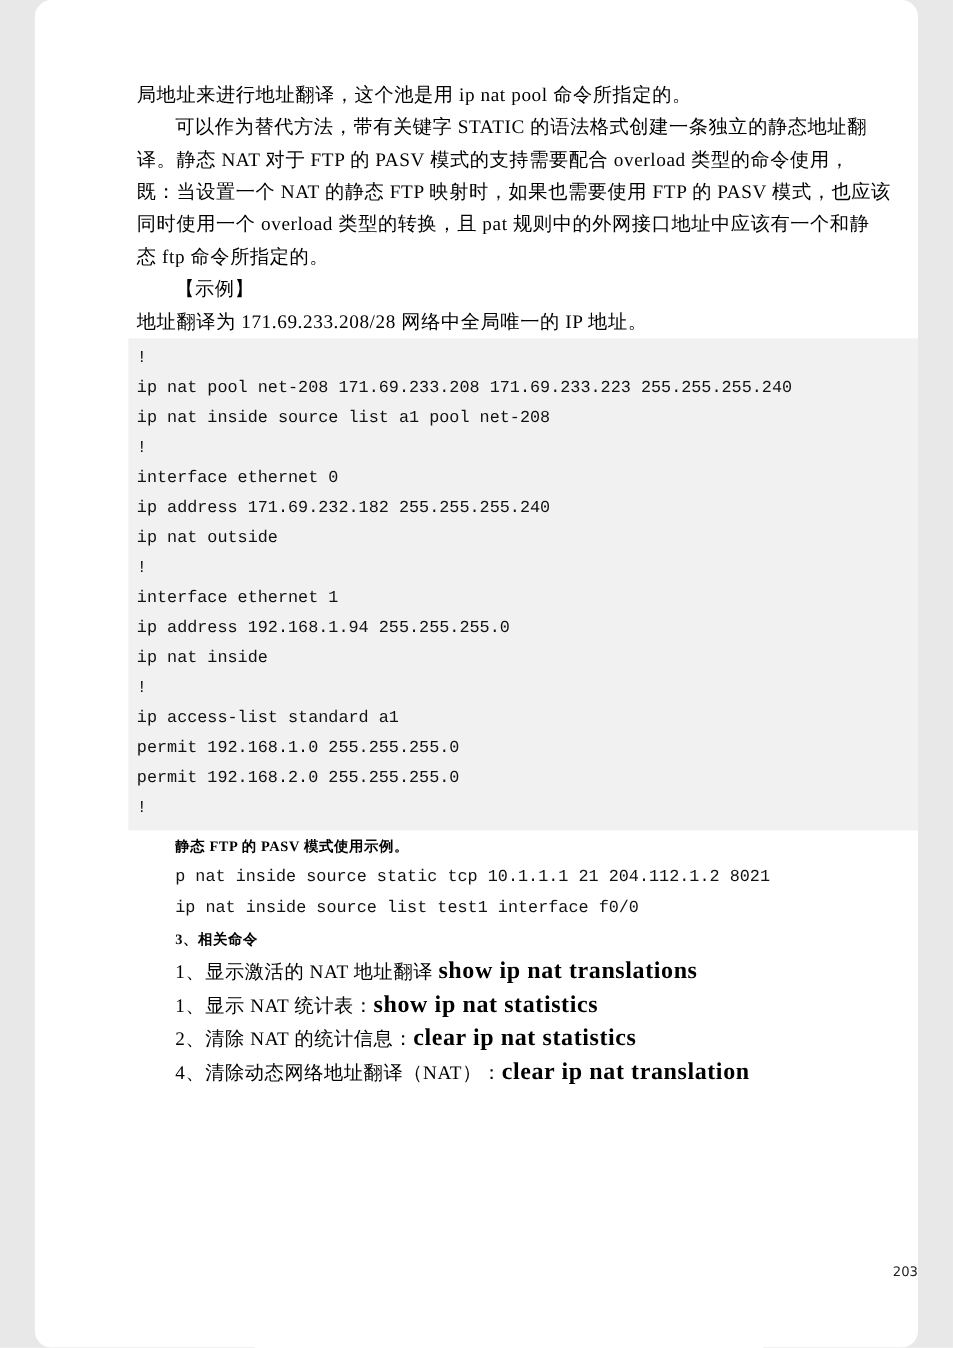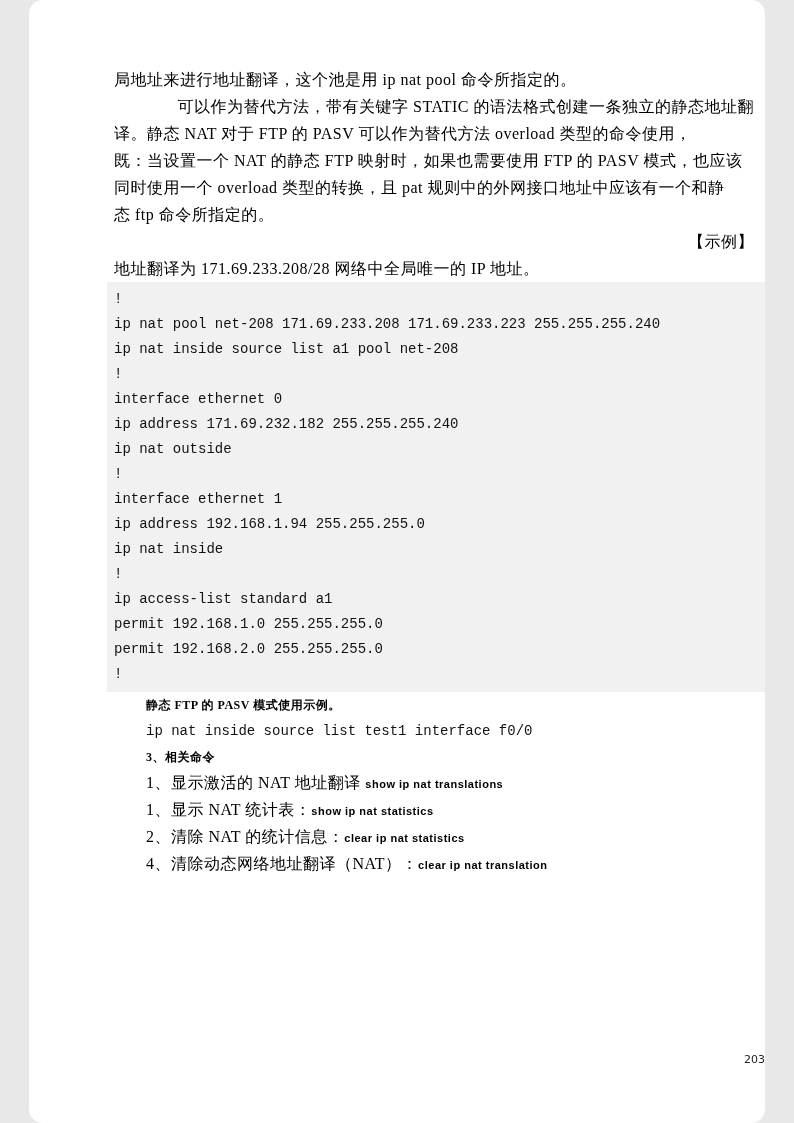--- a/index.html
+++ b/index.html
@@ -19,21 +19,21 @@
     left: 85px;
     top: 66px;
     width: 640px;
   }
   .line {
     font-size: 16px;
     line-height: 27px;
     white-space: nowrap;
     letter-spacing: 0.5px;
   }
-  .indent { padding-left: 32px; text-align: right; }
+  .indent { padding-left: 32px; }
   .codeblock {
     margin-left: -7px;
     margin-right: -14px;
     background: #f1f1f1;
     padding: 5px 0 5px 7px;
   }
   .codeline {
     font-family: "Liberation Mono", "DejaVu Sans Mono", monospace;
     font-size: 14px;
     line-height: 25px;
@@ -57,23 +57,23 @@
     color: #111111;
   }
   .item {
     font-size: 16px;
     line-height: 26px;
     padding-left: 32px;
     white-space: nowrap;
     letter-spacing: 0.5px;
   }
   .item .cmd {
-    font-family: Liberation Sans, sans-serif;
+    font-family: Liberation Serif, serif;
     font-weight: bold;
-    font-size: 11px;
+    font-size: 20px;
   }
   .pageno {
     position: absolute;
     left: 0;
     right: 0;
     top: 1053px;
     text-align: right;
     font-family: "DejaVu Sans", "Liberation Sans", sans-serif;
     font-size: 11px;
     color: #222222;
@@ -84,21 +84,21 @@
 
 <div class="page">
   <div class="content">
 
     <div>
       <div class="line">局地址来进行地址翻译，这个池是用 ip nat pool 命令所指定的。</div>
     </div>
 
     <div>
       <div class="line indent">可以作为替代方法，带有关键字 STATIC 的语法格式创建一条独立的静态地址翻</div>
-      <div class="line">译。静态 NAT 对于 FTP 的 PASV 可以作为替代方法 overload 类型的命令使用，</div>
+      <div class="line">译。静态 NAT 对于 FTP 的 PASV 模式的支持需要配合 overload 类型的命令使用，</div>
       <div class="line">既：当设置一个 NAT 的静态 FTP 映射时，如果也需要使用 FTP 的 PASV 模式，也应该</div>
       <div class="line">同时使用一个 overload 类型的转换，且 pat 规则中的外网接口地址中应该有一个和静</div>
       <div class="line">态 ftp 命令所指定的。</div>
     </div>
 
     <div class="line indent">【示例】</div>
 
     <div>
       <div class="line">地址翻译为 171.69.233.208/28 网络中全局唯一的 IP 地址。</div>
     </div>
@@ -116,20 +116,21 @@
       <div class="codeline">ip address 192.168.1.94 255.255.255.0</div>
       <div class="codeline">ip nat inside</div>
       <div class="codeline">!</div>
       <div class="codeline">ip access-list standard a1</div>
       <div class="codeline">permit 192.168.1.0 255.255.255.0</div>
       <div class="codeline">permit 192.168.2.0 255.255.255.0</div>
       <div class="codeline">!</div>
     </div>
 
     <div class="heading-bold">静态 FTP 的 PASV 模式使用示例。</div>
+    <div class="cmdline">p nat inside source static tcp 10.1.1.1 21 204.112.1.2 8021</div>
     <div class="cmdline">ip nat inside source list test1 interface f0/0</div>
 
     <div class="heading-bold">3、相关命令</div>
 
     <div class="item">
       <span>1、显示激活的 NAT 地址翻译 </span><span class="cmd">show ip nat translations</span>
     </div>
     <div class="item">
       <span>1、显示 NAT 统计表：</span><span class="cmd">show ip nat statistics</span>
     </div>

